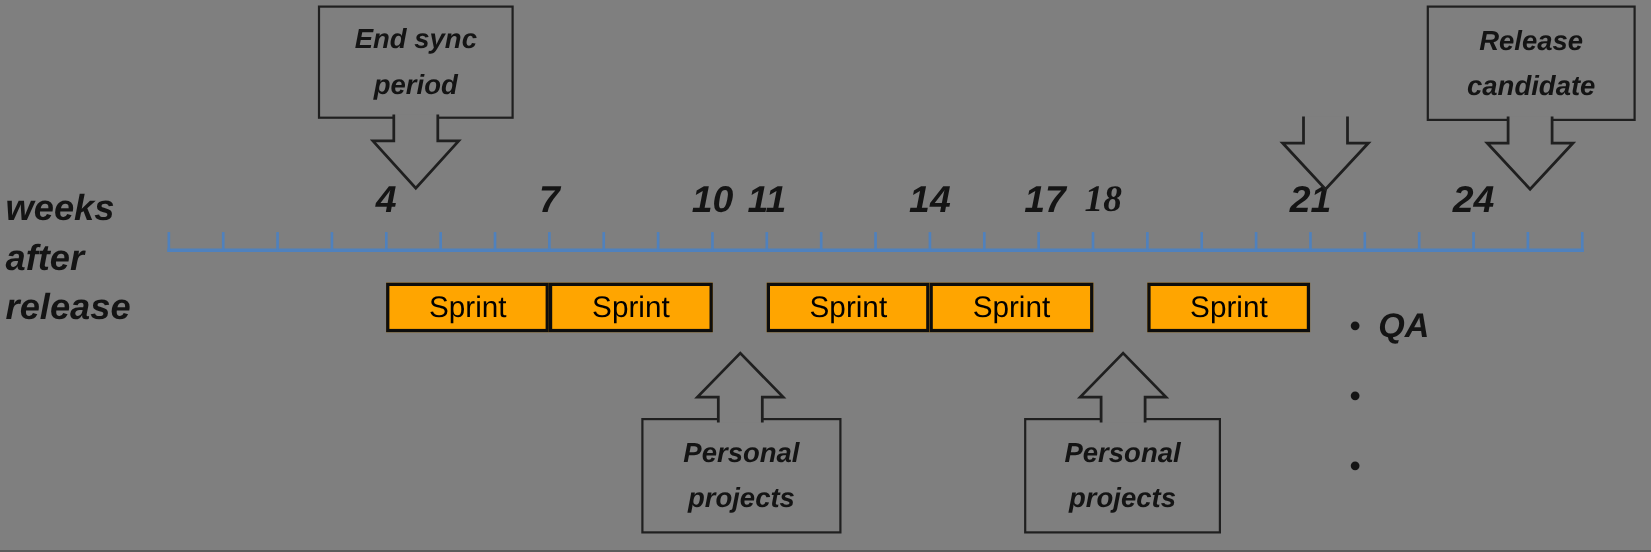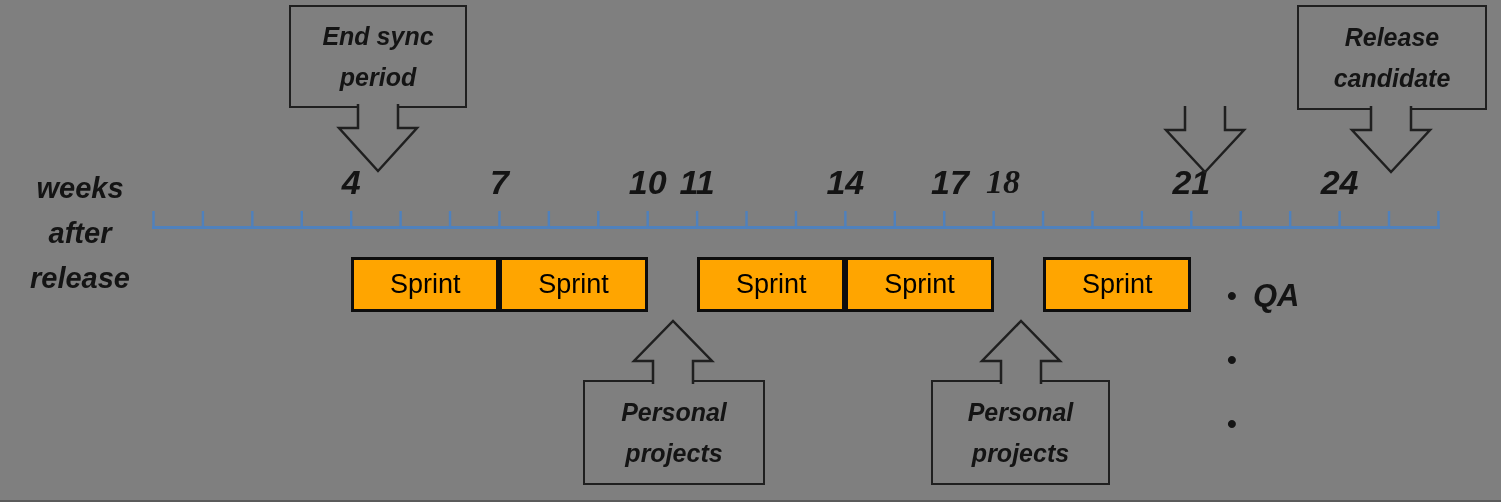--- a/index.html
+++ b/index.html
@@ -14,33 +14,33 @@
   svg.layer{position:absolute;left:0;top:0;width:1501px;height:502px;}
   .ruler-layer{z-index:1;}
   .arrow-layer{z-index:4;pointer-events:none;}
 
   .ital{
     font-style:italic;font-weight:700;color:#141414;
     white-space:pre-line;
   }
   .axis-label{
     position:absolute;left:5px;top:166px;width:150px;
-    font-size:29px;line-height:45px;text-align:center;z-index:2;
+    font-size:33px;line-height:45px;text-align:left;z-index:2;
   }
   .week-label{
     position:absolute;top:162px;width:120px;margin-left:-60px;
     font-style:italic;font-weight:700;color:#141414;
     font-size:34px;line-height:40px;text-align:center;z-index:2;
   }
   .phase-label{
     position:absolute;left:137px;top:258px;width:220px;
     font-size:33px;line-height:43px;text-align:center;z-index:2;
   }
   .sprint-box{
-    position:absolute;top:257px;height:55px;
+    position:absolute;top:257px;height:45px;
     background:#FFA500;border:3px solid #0d0d0d;box-sizing:border-box;
     display:flex;align-items:center;justify-content:center;
     font-size:27px;font-weight:400;color:#000;z-index:3;
   }
   .callout{
     position:absolute;
     background:#7f7f7f;border:2.5px solid #1f1f1f;box-sizing:border-box;
     display:flex;align-items:center;justify-content:center;text-align:center;
     font-size:25px;line-height:41px;z-index:3;
   }

